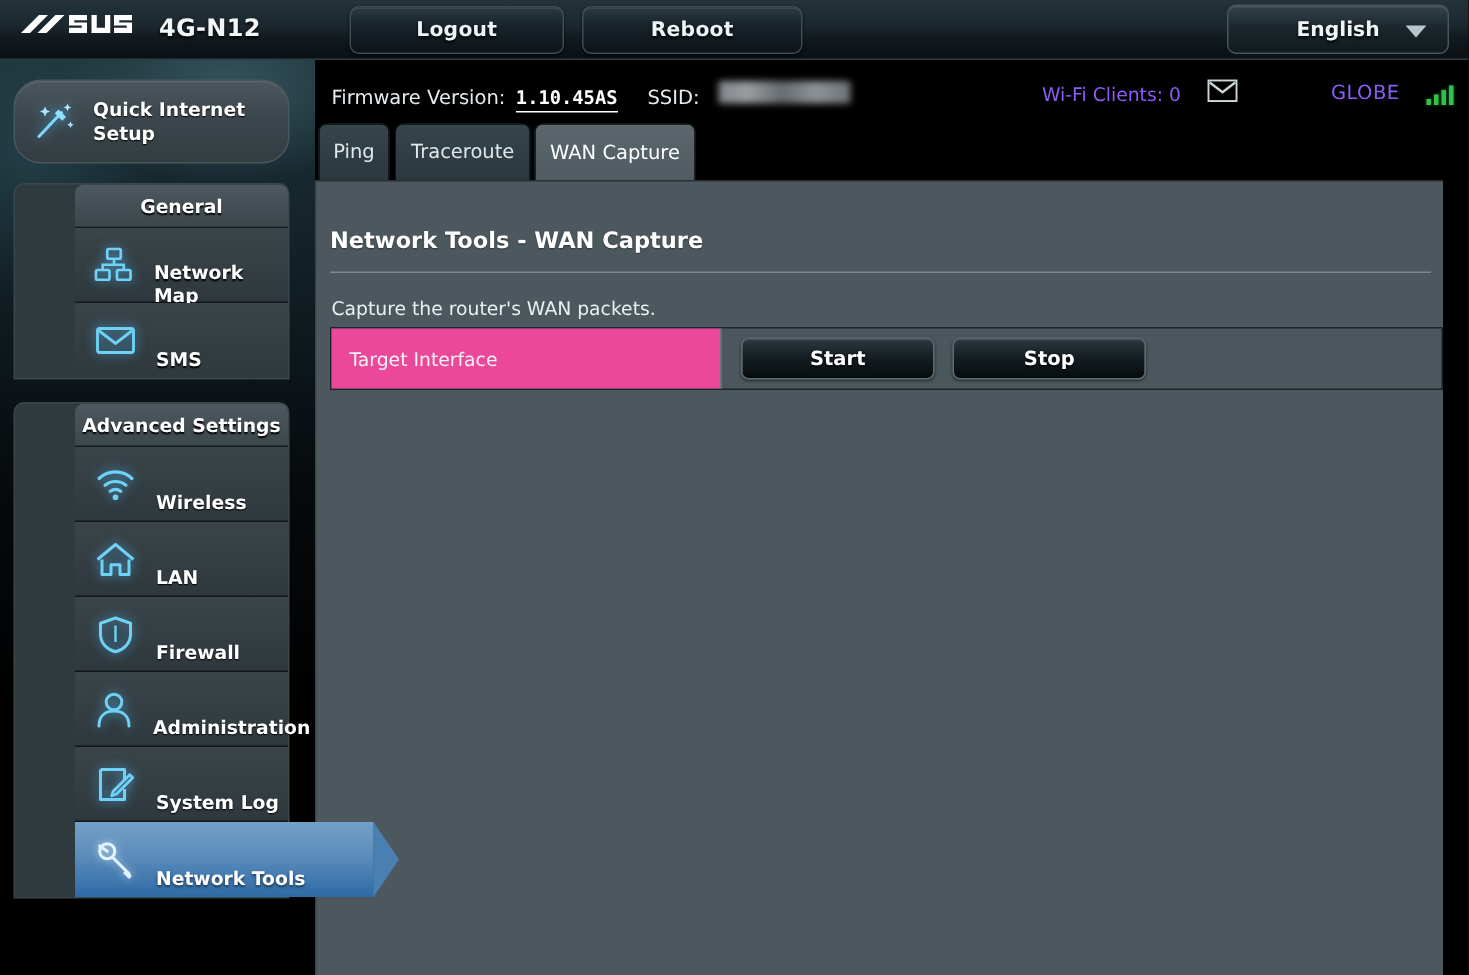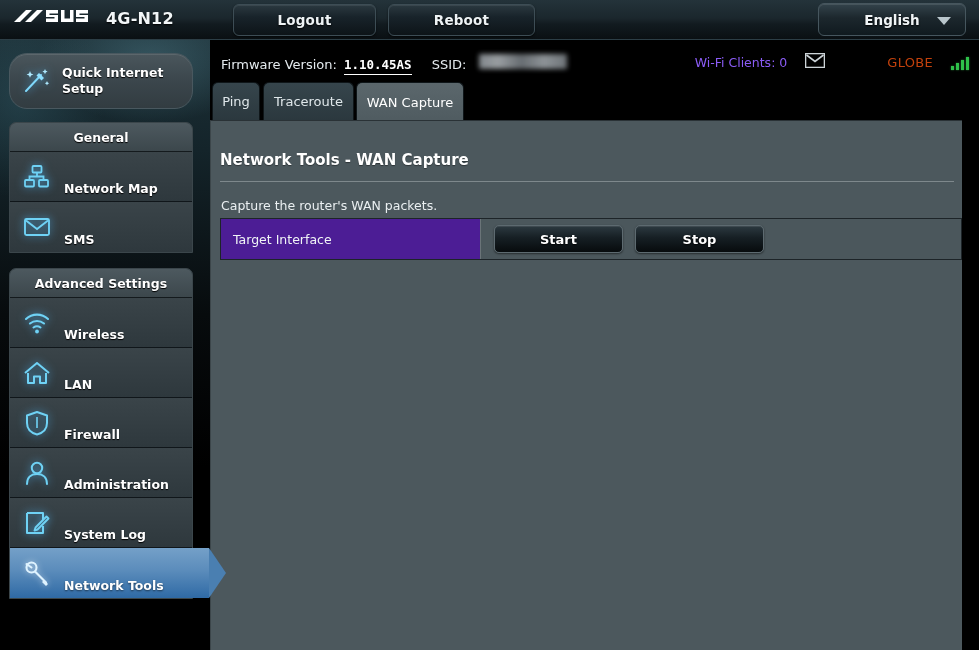--- a/index.html
+++ b/index.html
@@ -142,21 +142,21 @@
 
   .status-group {
     position: absolute;
     right: 10px; top: 0;
     height: 45px;
     display: flex; align-items: center; gap: 18px;
   }
   .clients-text { font-size: 12.5px; color: #8b5cf6; }
   .envelope-icon { display: block; }
   .carrier-text {
-    font-size: 13px; color: #c2410c;
+    font-size: 13px; color: #8b5cf6;
     letter-spacing: 0.3px;
     margin-left: 44px;
   }
   .signal-bars { display: flex; align-items: flex-end; gap: 2px; height: 14px; }
   .signal-bars i {
     display: block; width: 3px;
     background: #2fc14a;
     box-shadow: 0 0 2px rgba(60,220,90,0.6);
   }
 
@@ -225,21 +225,21 @@
     width: 742px; height: 42px;
     border: 1px solid #1d2428;
     background: #4b575c;
     display: flex; align-items: center;
   }
   .field-label-cell {
     width: 260px; height: 100%;
     display: flex; align-items: center;
     padding-left: 12px;
     border-right: 1px solid #6a7478;
-    background: #4c1d95;
+    background: #ec4899;
   }
   .field-label {
     font-size: 12.5px;
     color: #f0f4f6;
   }
   .action-cell {
     flex: 1; height: 100%;
     display: flex; align-items: center; gap: 12px;
     padding-left: 13px;
   }
@@ -285,20 +285,21 @@
   }
 
   .menu-group {
     position: absolute;
     left: 9px;
     width: 184px;
     border: 1px solid #3b464b;
     border-radius: 7px 7px 0 0;
     background: #2f3a3f;
     overflow: visible;
+    padding-left: 40px;
   }
   #group-general { top: 82px; }
   #group-advanced { top: 228px; }
 
   .group-header {
     height: 29px;
     display: flex; align-items: center; justify-content: center;
     background: linear-gradient(180deg, #4d595f 0%, #3c474c 100%);
     border-radius: 6px 6px 0 0;
     border-bottom: 1px solid #141a1d;

